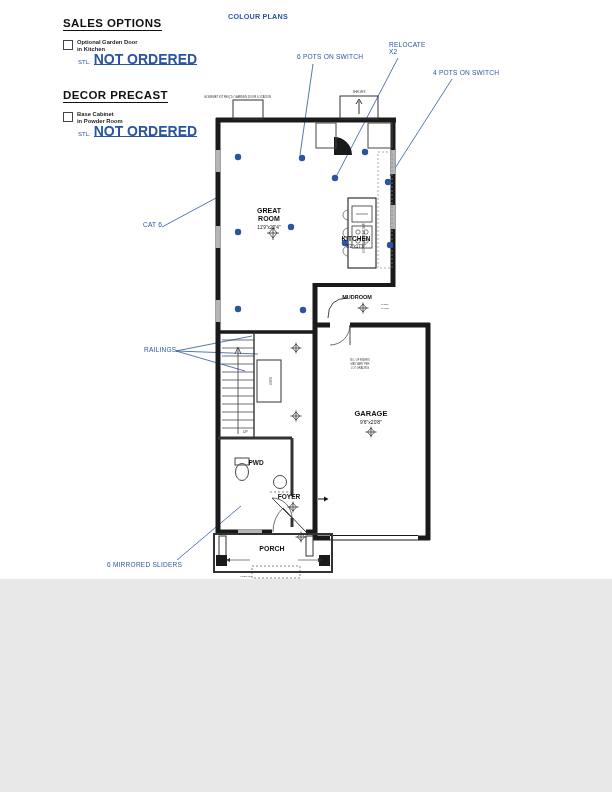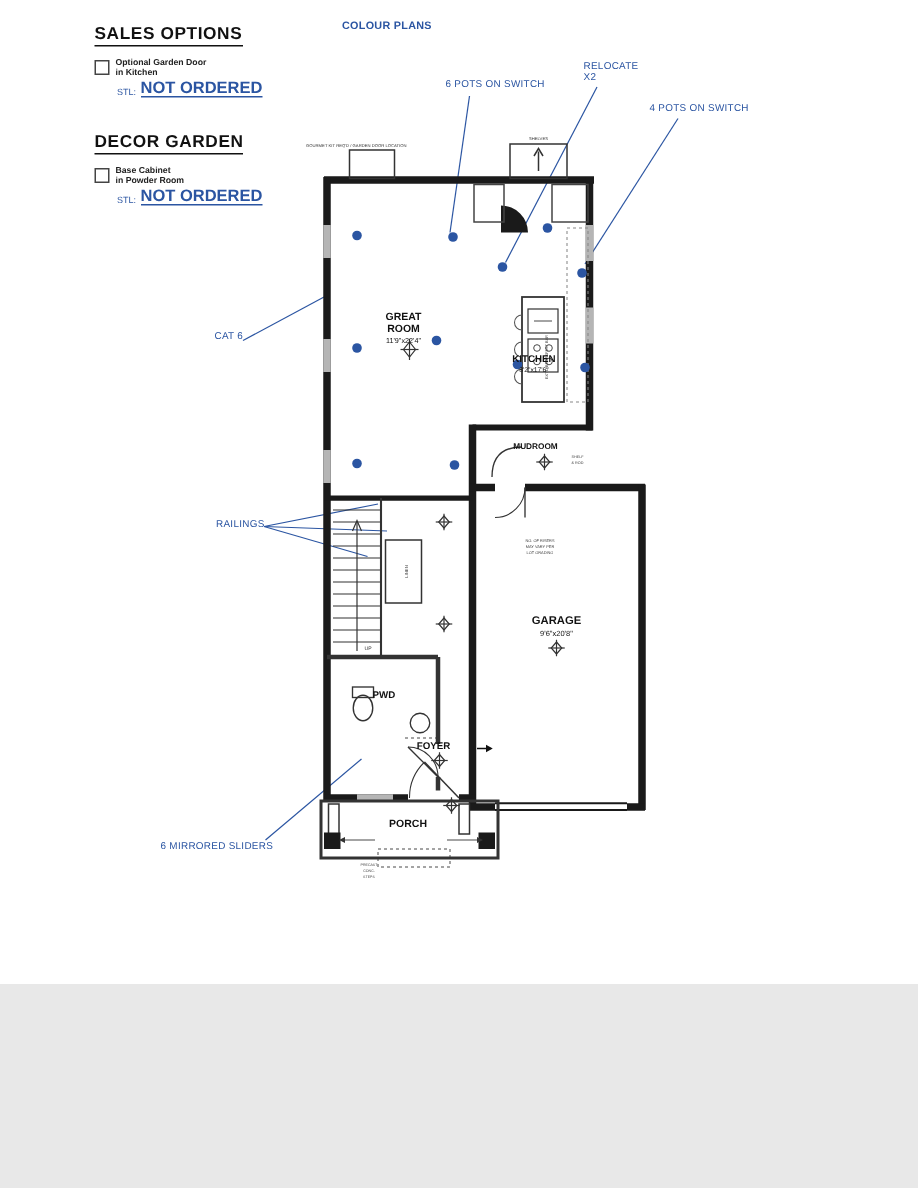--- a/index.html
+++ b/index.html
@@ -1,26 +1,26 @@
 <!DOCTYPE html>
 <html><head>
 <meta charset="utf-8">
 <style>
   html,body{margin:0;padding:0;background:#e8e8e8;}
-  .sheet{position:relative;width:612px;height:656px;background:#ffffff;margin:0 auto;
+  .sheet{position:relative;width:612px;height:579px;background:#ffffff;margin:0 auto;
          font-family:"Liberation Sans", sans-serif;overflow:hidden;}
   .abs{position:absolute;}
   
   .opt-heading{font-size:11.5px;font-weight:bold;color:#111;letter-spacing:.4px;
                border-bottom:1.6px solid #111;padding-bottom:1px;display:inline-block;}
   .opt-item{display:flex;gap:4px;margin-top:8px;}
   .chk{width:8px;height:8px;border:1.2px solid #444;background:#fff;flex:0 0 auto;margin-top:1px;}
   .opt-label{font-size:5.8px;font-weight:bold;color:#222;line-height:6.6px;}
   .stl-row{margin:3px 0 0 15px;font-size:6px;color:#2b55a2;display:flex;align-items:flex-end;gap:3px;}
-  .stl-status{font-size:11px;font-weight:bold;color:#2b55a2;border-bottom:1px solid #2b55a2;line-height:9px;}
+  .stl-status{font-size:14px;font-weight:bold;color:#2b55a2;border-bottom:1px solid #2b55a2;line-height:9px;}
   
   .annot{font-size:6.6px;color:#2b55a2;letter-spacing:.2px;line-height:7.4px;white-space:nowrap;}
   .annot.big{font-size:7.2px;font-weight:bold;}
   
   .tb{left:57px;top:695px;width:498px;height:90px;border:1px solid #333;font-size:3px;color:#222;box-sizing:border-box;}
   .tb .cell{position:absolute;box-sizing:border-box;border-color:#333;}
   .tb-title{font-size:6.6px;font-weight:bold;letter-spacing:.2px;color:#111;}
   .legend-title{font-size:4.2px;font-weight:bold;text-decoration:underline;margin:2px 0 2px 3px;}
   .legend-row{display:flex;align-items:center;gap:3px;margin:2px 0 0 3px;}
   .legend-label{font-size:3.3px;color:#222;}
@@ -52,21 +52,21 @@
         <div>in Kitchen</div>
       </div>
     </div>
     <div class="stl-row">
       <span>STL:</span>
       <span class="stl-status">NOT ORDERED</span>
     </div>
   </div>
 
   <div class="abs" style="left:63px;top:85px;width:165px;">
-    <div class="opt-heading">DECOR GARDEN</div>
+    <div class="opt-heading">DECOR PRECAST</div>
     <div class="opt-item">
       <div class="chk"></div>
       <div class="opt-label">
         <div>Base Cabinet</div>
         <div>in Powder Room</div>
       </div>
     </div>
     <div class="stl-row">
       <span>STL:</span>
       <span class="stl-status">NOT ORDERED</span>

